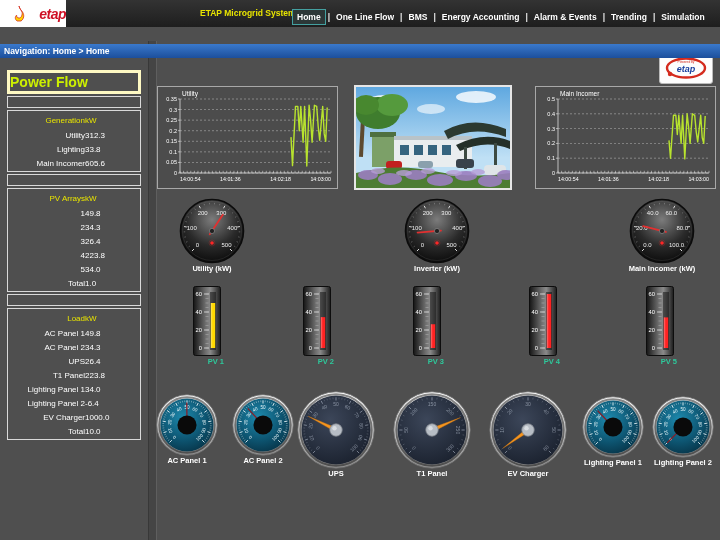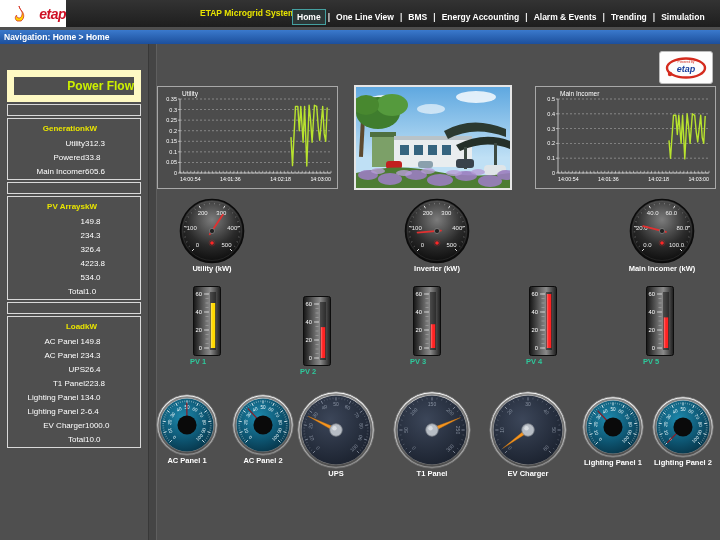--- a/index.html
+++ b/index.html
@@ -7,60 +7,60 @@
   
   #topbar{position:absolute;top:0;left:0;width:720px;height:27px;background:linear-gradient(#333,#1e1e1e);z-index:5}
   #logo-box{position:absolute;left:0;top:0;width:66px;height:27px;background:#fff;display:flex;align-items:center;justify-content:center;gap:2px}
   #logo-box .brand{color:#cf1126;font-weight:bold;font-style:italic;font-size:14px;letter-spacing:-.5px}
   #app-title{position:absolute;left:200px;top:0;height:27px;line-height:27px;color:#e8e400;font-size:8.5px;font-weight:bold}
   #main-menu{position:absolute;left:292px;top:0;height:33px;display:flex;align-items:center;color:#fff;font-size:8.5px;font-weight:bold;white-space:nowrap}
   .menu-item{padding:3px 4px;cursor:pointer}
   .menu-item.active{border:1px solid #44a0a0;background:#2c3737;padding:2px 4px}
   .menu-sep{margin:0 2px;color:#e8e8e8}
   
-  #navbar{position:absolute;top:30px;left:0;width:720px;height:14px;background:linear-gradient(#3a79cc,#1c4f9c);color:#fff;font-size:8.5px;font-weight:bold;line-height:14px;padding-left:4px;box-sizing:border-box;z-index:5}
+  #navbar{position:absolute;top:44px;left:0;width:720px;height:14px;background:linear-gradient(#3a79cc,#1c4f9c);color:#fff;font-size:8.5px;font-weight:bold;line-height:14px;padding-left:4px;box-sizing:border-box;z-index:5}
   
   #divider{position:absolute;left:148px;top:41px;bottom:0;width:7px;background:#454545;border-left:1px solid #383838;border-right:1px solid #5f5f5f}
   #power-flow{position:absolute;left:7px;top:70px;width:134px;color:#fff;font-size:8px}
-  .pf-title{border:7px solid #fef9c3;height:18px;line-height:18px;text-align:right;color:#cdf000;font-weight:bold;font-size:12px}
+  .pf-title{border:3px solid #fef9c3;height:18px;line-height:18px;text-align:left;color:#cdf000;font-weight:bold;font-size:14px}
   .pf-spacer{border:1px solid #d9d9d9;height:10px;margin-top:2px}
   .pf-section{border:1px solid #d9d9d9;margin-top:2px;padding:1px 0}
   .pf-row{display:flex;height:14px;align-items:center;padding:0 5px}
   .pf-row .l{width:72px;text-align:right}
   .pf-row .v{flex:1;}
-  .pf-row.hdr{height:16px;color:#e8e400;font-weight:bold}
+  .pf-row.hdr{height:16px;color:#e8e400;font-weight:normal}
   
   .chart{position:absolute;width:181px;height:103px;border:1px solid #a8a8a8;background:#4c4c4c;box-sizing:border-box}
   #chart-utility{left:157px;top:86px}
   #chart-main{left:535px;top:86px}
   #photo{position:absolute;left:354px;top:85px;width:158px;height:105px;border:2px solid #e6e6e6;box-sizing:border-box;background:#8fc3e8}
   #etap-badge{position:absolute;left:659px;top:51px;width:52px;height:31px;background:#fdfdfd;border:1px solid #bbb;border-radius:3px;display:flex;align-items:center;justify-content:center}
   
   .analog{position:absolute;width:80px;text-align:center}
   .analog .cap,.dial .cap{color:#fff;font-size:7.5px;font-weight:bold;margin-top:0}
-  .vmeter{position:absolute;width:34px;text-align:left}
+  .vmeter{position:absolute;width:34px;text-align:right}
   .vmeter .cap{color:#2ec99c;font-size:7.5px;font-weight:bold;margin-top:1px}
   .dial{position:absolute;text-align:center}
   svg{display:block;margin:0 auto}
 </style>
 </head>
 <body>
 
 <div id="topbar">
   <div id="logo-box">
     <svg width="12" height="16" viewBox="0 0 12 16">
       <path d="M6 0 C7 4 10 5 9 9 C8.4 11.5 6.8 12 6 12 C4.5 12 3.4 10.8 3.6 9.2 C2 10.5 1.6 13 4 15 L8 15 C11 13 11.4 9 9.8 6.5 C8.5 4.5 6.5 3 6 0 Z" fill="#ffd200" stroke="#d42b1e" stroke-width="0.8"></path>
     </svg>
     <span class="brand">etap</span>
   </div>
   <span id="app-title">ETAP Microgrid System</span>
   <nav id="main-menu">
       <span class="menu-item active">Home</span>
       <span class="menu-sep">|</span>
-      <span class="menu-item">One Line View</span>
+      <span class="menu-item">One Line Flow</span>
       <span class="menu-sep">|</span>
       <span class="menu-item">BMS</span>
       <span class="menu-sep">|</span>
       <span class="menu-item">Energy Accounting</span>
       <span class="menu-sep">|</span>
       <span class="menu-item">Alarm &amp; Events</span>
       <span class="menu-sep">|</span>
       <span class="menu-item">Trending</span>
       <span class="menu-sep">|</span>
       <span class="menu-item">Simulation</span>
@@ -78,21 +78,21 @@
       <div class="pf-section">
         <div class="pf-row hdr">
           <span class="l">Generation</span>
           <span class="v">kW</span>
         </div>
         <div class="pf-row">
           <span class="l">Utility</span>
           <span class="v">312.3</span>
         </div>
         <div class="pf-row">
-          <span class="l">Powered</span>
+          <span class="l">Lighting</span>
           <span class="v">33.8</span>
         </div>
         <div class="pf-row">
           <span class="l">Main Incomer</span>
           <span class="v">605.6</span>
         </div>
       </div>
       <div class="pf-spacer"></div>
       <div class="pf-section">
         <div class="pf-row hdr">
@@ -565,21 +565,21 @@
         <line x1="12.5" y1="48.5" x2="15.5" y2="48.5" stroke="#ccc" stroke-width="0.5" opacity="0.7"></line>
         <line x1="12.5" y1="53" x2="15.5" y2="53" stroke="#ccc" stroke-width="0.5" opacity="0.7"></line>
         <line x1="12.5" y1="57.5" x2="15.5" y2="57.5" stroke="#ccc" stroke-width="0.5" opacity="0.7"></line>
         <line x1="12.5" y1="62" x2="15.5" y2="62" stroke="#ccc" stroke-width="0.5" opacity="0.7"></line>
         <rect x="17" y="6" width="6" height="58" fill="#141414" opacity="0.55"></rect>
         <rect x="17.8" y="17" width="4.4" height="45" fill="#ffd900"></rect>
         <rect x="17.8" y="17" width="1.4" height="45" fill="#fff" opacity="0.25"></rect>
       </svg>
       <div class="cap">PV 1</div>
     </div>
-    <div class="vmeter" style="left:300px;top:296px">
+    <div class="vmeter" style="left:300px;top:286px">
       <svg width="28" height="70">
         <defs>
           <linearGradient id="vm1" x1="0" y1="0" x2="1" y2="0">
             <stop offset="0" stop-color="#151515"></stop>
             <stop offset="0.45" stop-color="#6e6e6e"></stop>
             <stop offset="0.62" stop-color="#8a8a8a"></stop>
             <stop offset="1" stop-color="#1b1b1b"></stop>
           </linearGradient>
         </defs>
         <rect x="0.5" y="0.5" width="27" height="69" rx="2" fill="url(#vm1)" stroke="#0d0d0d"></rect>

